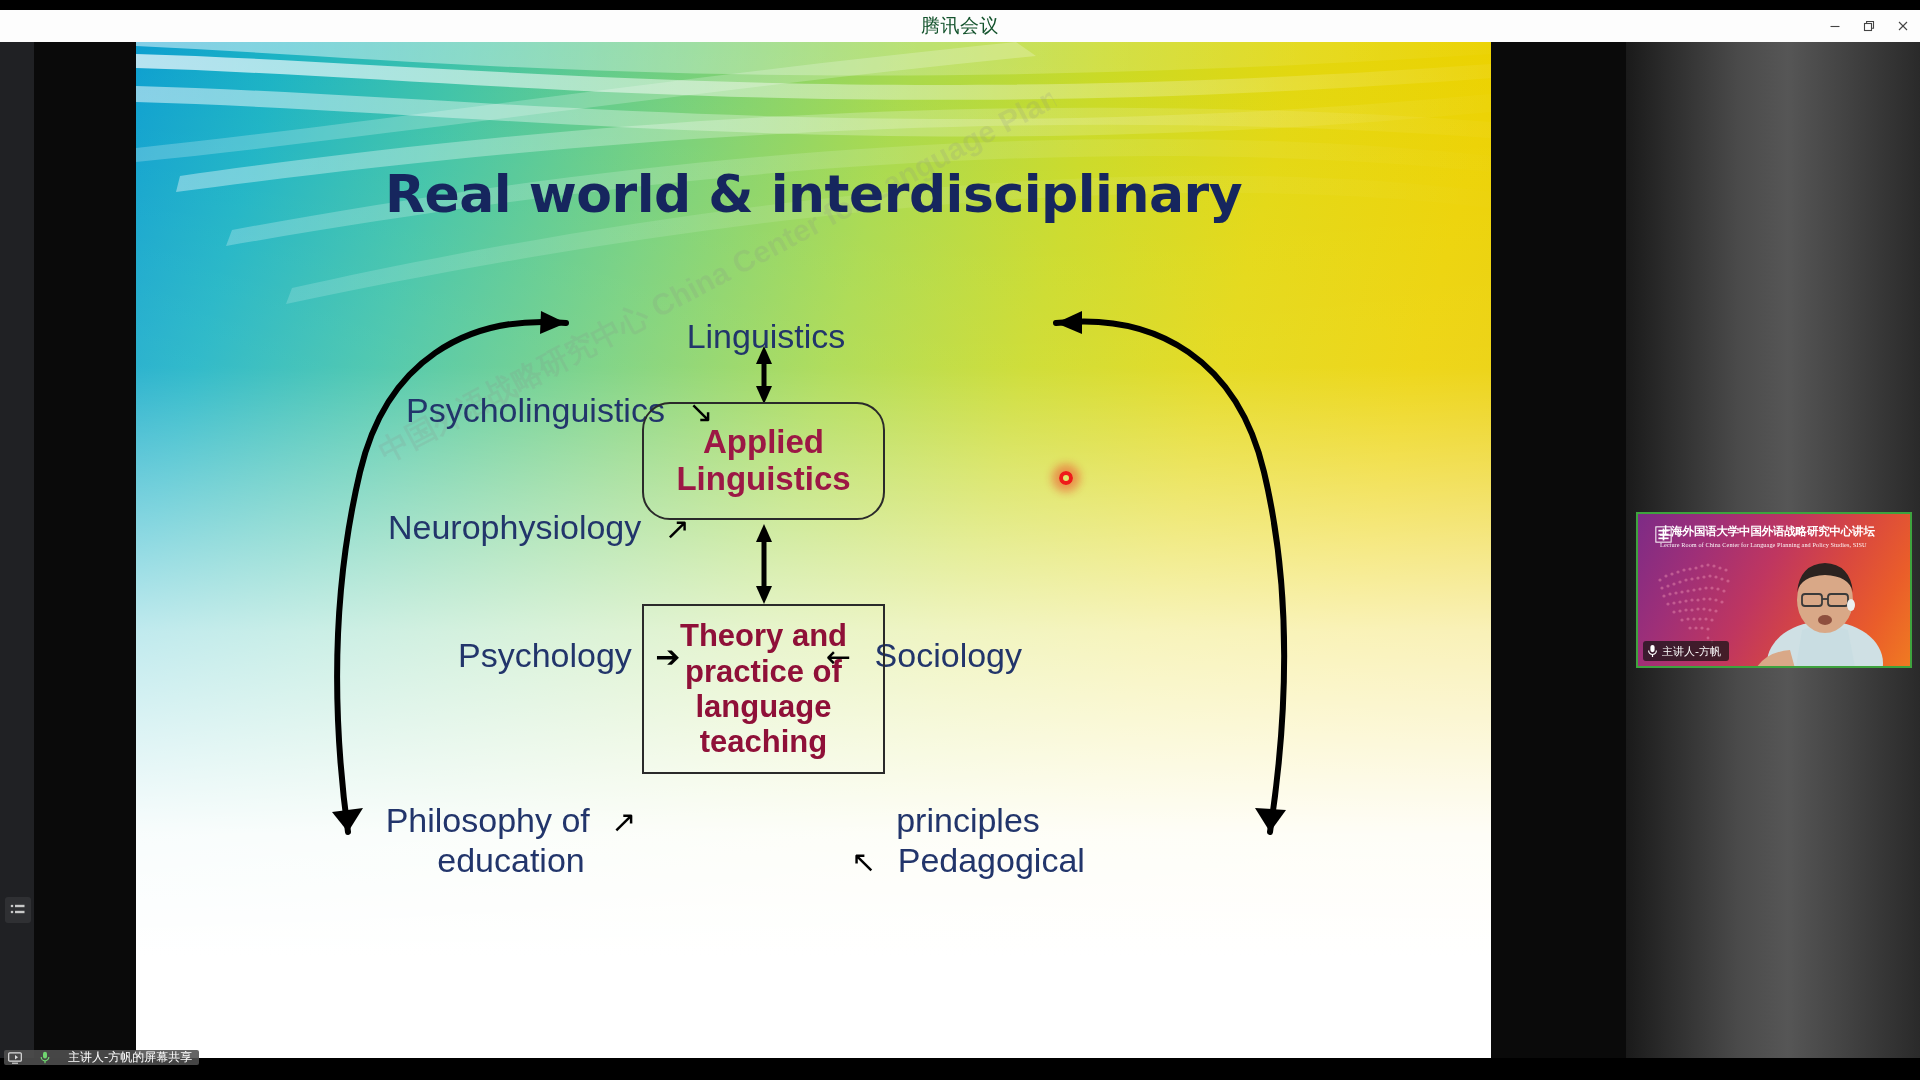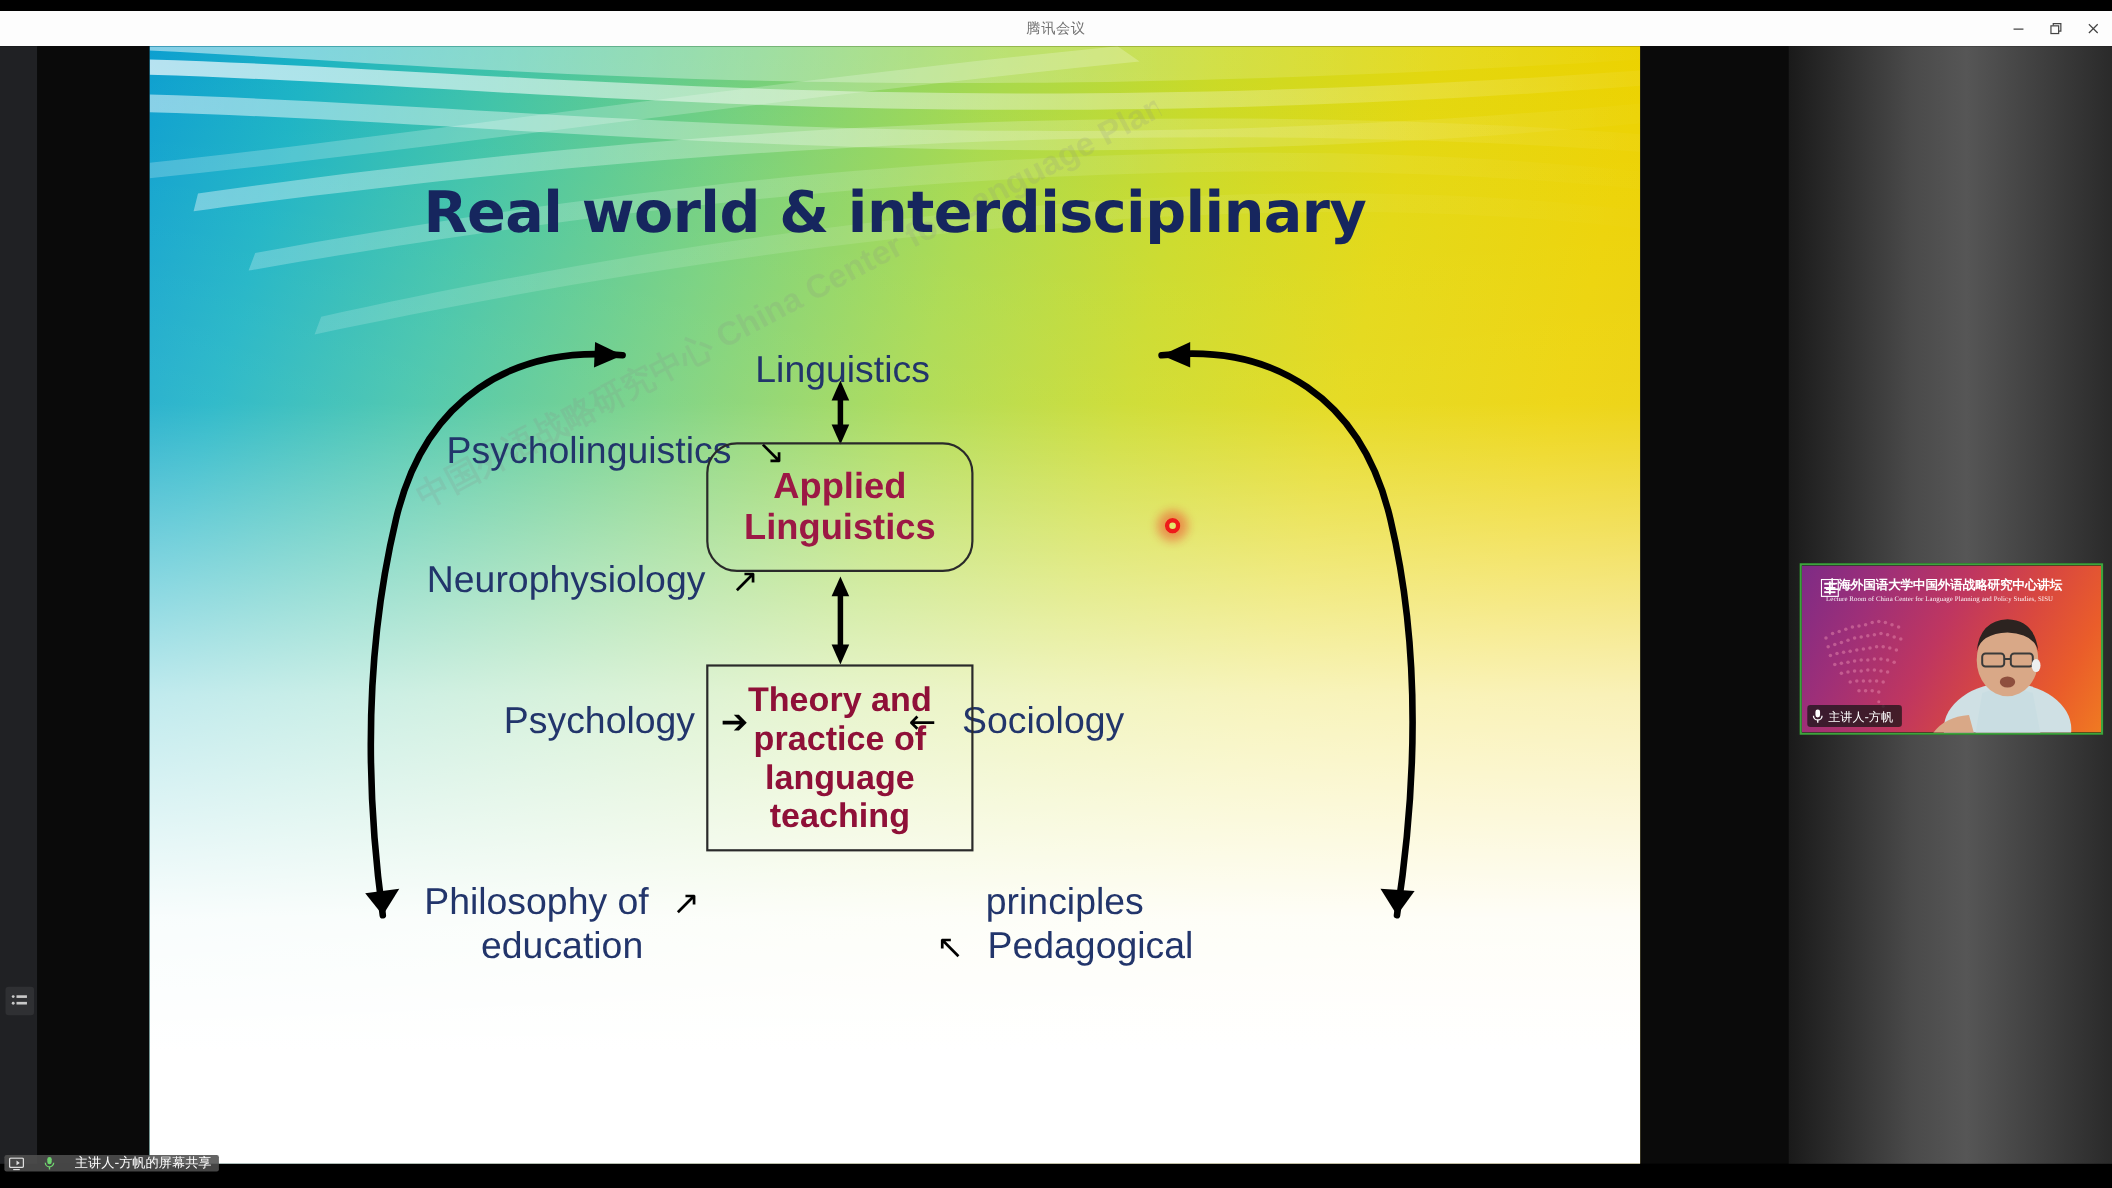--- a/index.html
+++ b/index.html
@@ -16,21 +16,21 @@
     width: 1920px; height: 1080px;
     background: #000;
   }
   .titlebar {
     position: absolute; left: 0; top: 10px;
     width: 1920px; height: 32px;
     background: #fdfdfd;
     display: flex; align-items: center; justify-content: center;
   }
   .titlebar-title {
-    font-size: 13px; color: #737373;
+    font-size: 19px; color: #14532d;
     font-family: "DejaVu Sans", "Liberation Sans", sans-serif;
     letter-spacing: 0.5px;
   }
   .win-controls {
     position: absolute; right: 0; top: 0;
     height: 32px; display: flex; align-items: stretch;
   }
   .win-btn {
     width: 34px; height: 32px;
     display: flex; align-items: center; justify-content: center;

